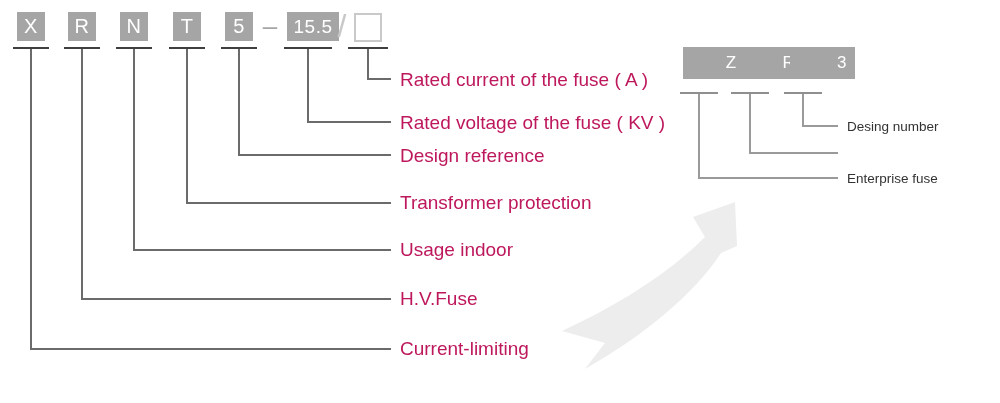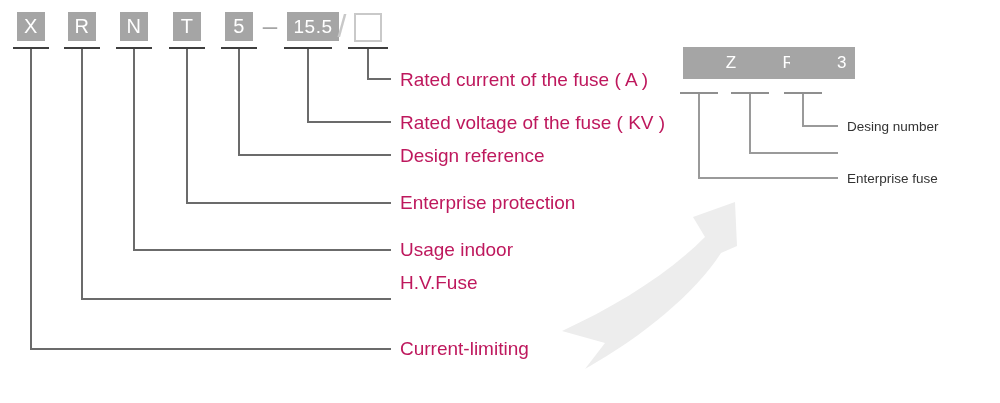--- a/index.html
+++ b/index.html
@@ -74,23 +74,23 @@
   <div class="hline" style="left:81px;top:298px;width:310px"></div>
   <div class="hline" style="left:133px;top:249px;width:258px"></div>
   <div class="hline" style="left:186px;top:202px;width:205px"></div>
   <div class="hline" style="left:238px;top:154px;width:153px"></div>
   <div class="hline" style="left:307px;top:121px;width:84px"></div>
   <div class="hline" style="left:367px;top:78px;width:24px"></div>
 
   <div class="lbl" style="left:400px;top:80px">Rated current of the fuse ( A )</div>
   <div class="lbl" style="left:400px;top:123px">Rated voltage of the fuse ( KV )</div>
   <div class="lbl" style="left:400px;top:156px">Design reference</div>
-  <div class="lbl" style="left:400px;top:203px">Enterprise protection</div>
+  <div class="lbl" style="left:400px;top:203px">Transformer protection</div>
   <div class="lbl" style="left:400px;top:250px">Usage indoor</div>
-  <div class="lbl" style="left:400px;top:283px">H.V.Fuse</div>
+  <div class="lbl" style="left:400px;top:299px">H.V.Fuse</div>
   <div class="lbl" style="left:400px;top:349px">Current-limiting</div>
 
   <div class="gbox small" style="left:683px;width:32px">ZG</div>
   <div class="gbox small" style="left:737px;width:26px">R</div>
   <div class="gbox small" style="left:790px;width:26px">3</div>
 
   <div class="tick r" style="left:680px;top:92px;width:38px"></div>
   <div class="tick r" style="left:731px;top:92px;width:38px"></div>
   <div class="tick r" style="left:784px;top:92px;width:38px"></div>
 

